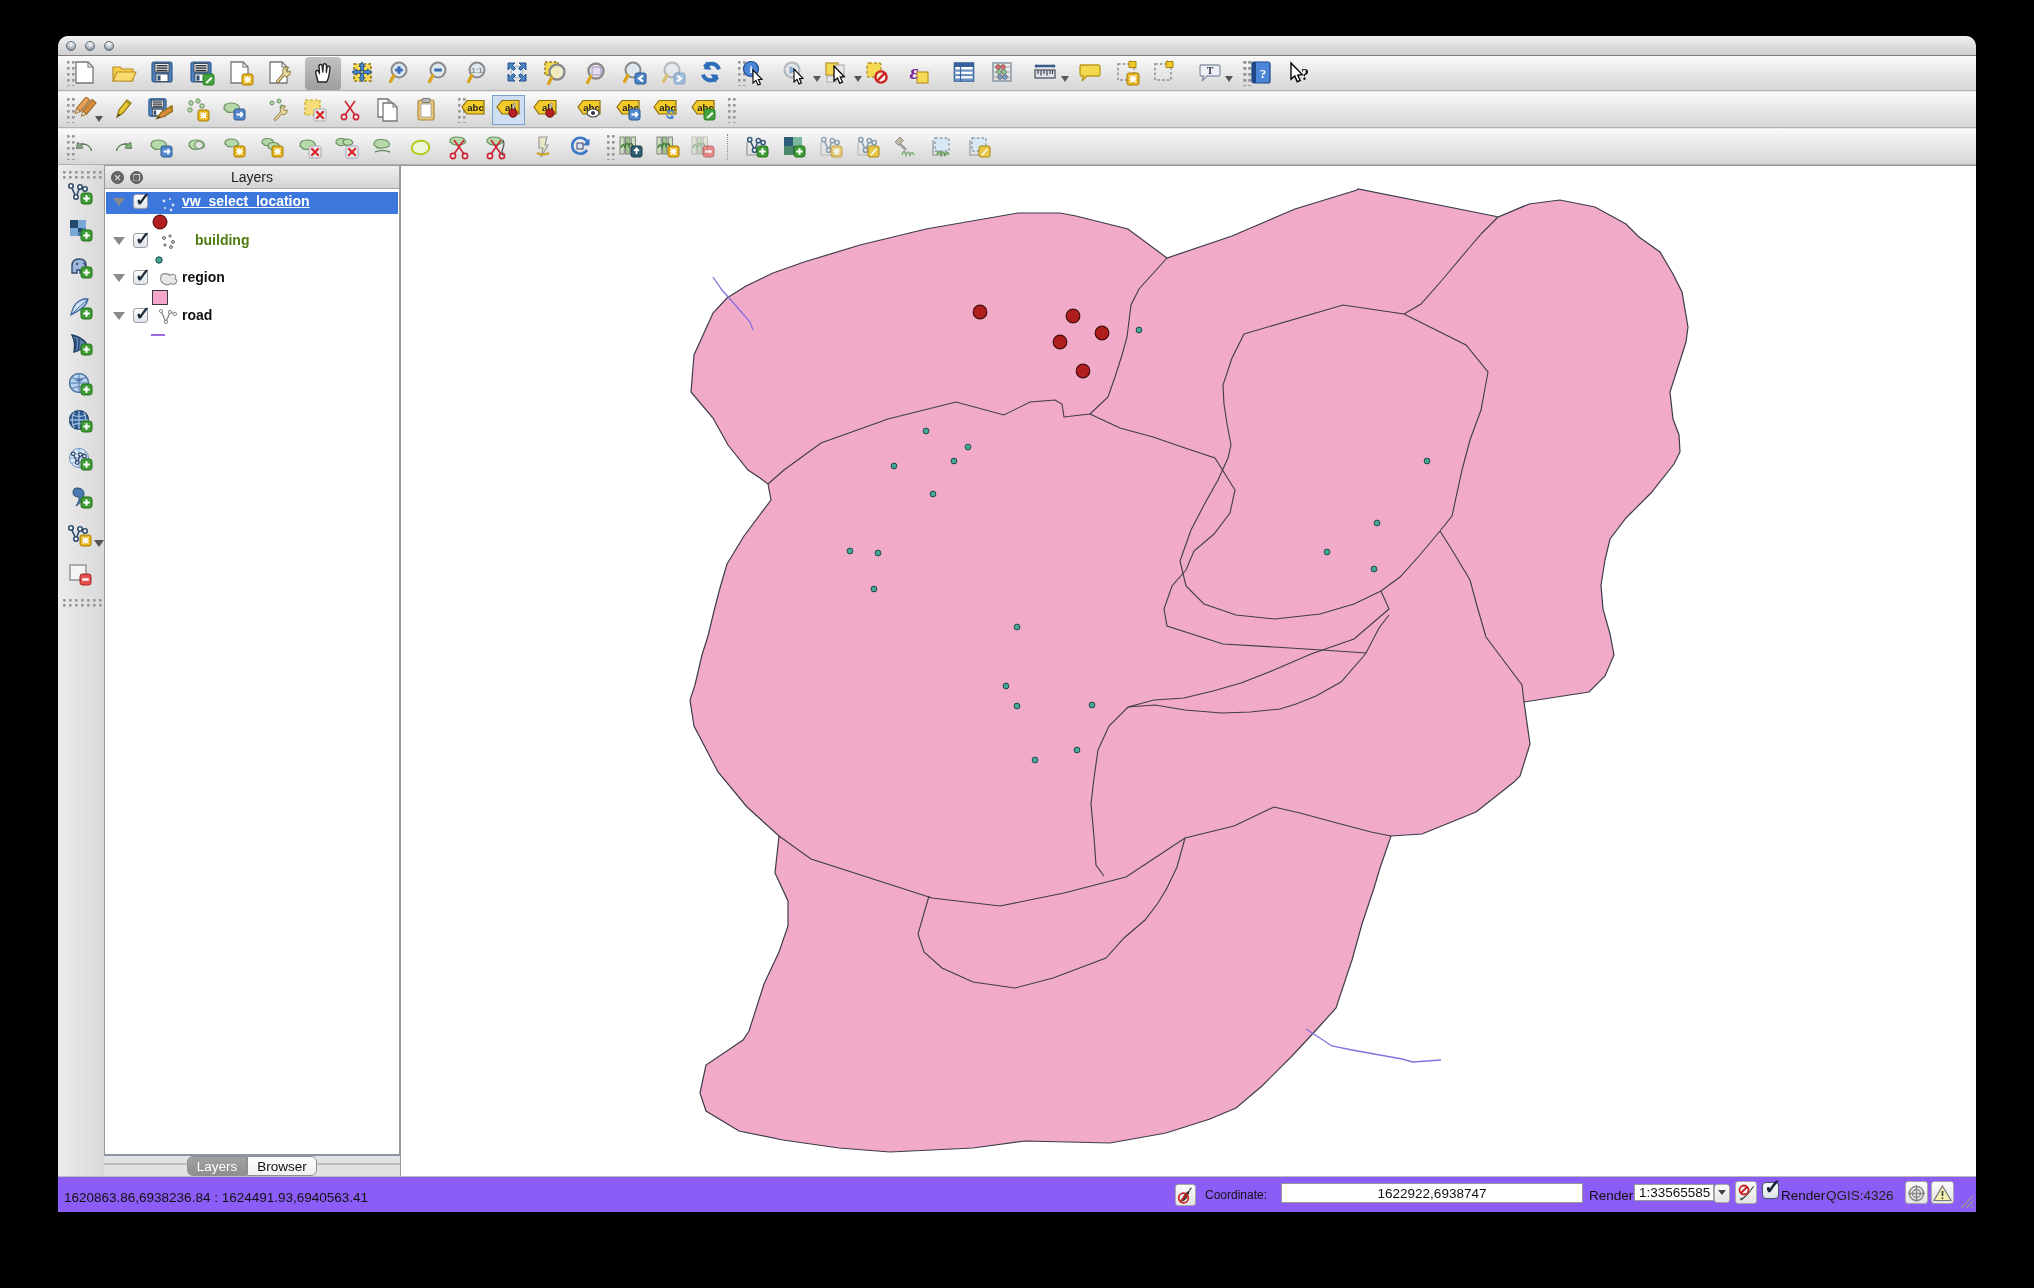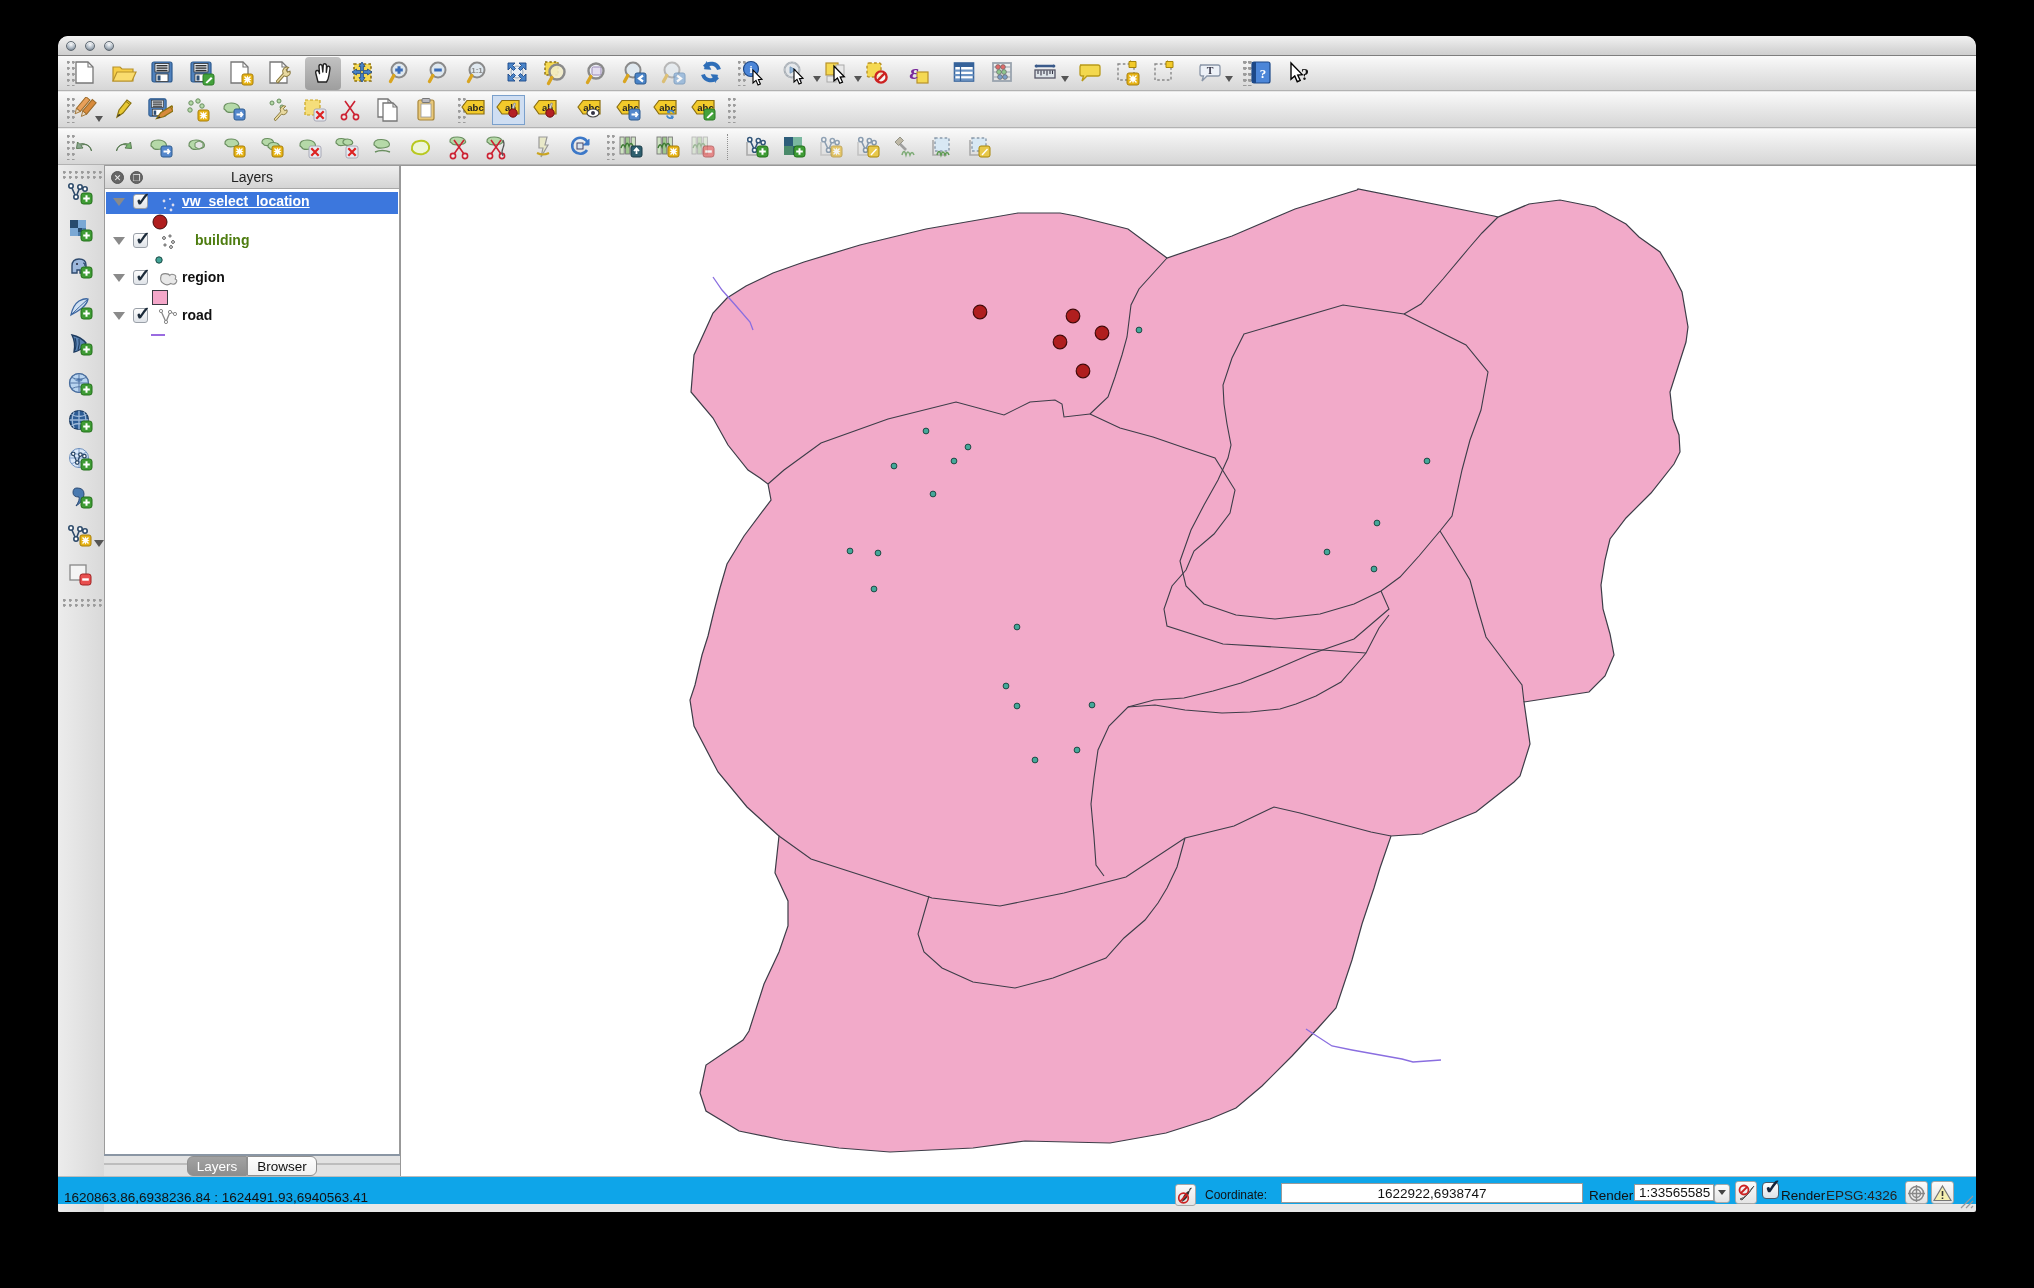--- a/index.html
+++ b/index.html
@@ -12,21 +12,21 @@
 #lbar{position:absolute;left:0;top:129px;width:46px;height:1047px;background:linear-gradient(90deg,#ececec,#d9d9d9)}
 #panel{position:absolute;left:46px;top:129px;width:296px;height:990px;background:#fff;border:1px solid #9b9b9b;border-bottom:none}
 #phead{position:absolute;left:0;top:0;width:100%;height:23px;background:linear-gradient(#efefef,#d4d4d4);border-bottom:1px solid #a8a8a8;text-align:center;font-size:14px;color:#222;line-height:23px}
 .pbtn{position:absolute;top:5px;width:13px;height:13px;border-radius:50%;background:#666;border:1px solid #555;color:#eee;font-size:9px;text-align:center;line-height:12px}
 #selrow{position:absolute;left:1px;top:26px;width:292px;height:22px;background:#3c77dd}
 .lname{position:absolute;font-size:14px;font-weight:bold;color:#111}
 .tri{position:absolute;width:0;height:0;border-left:6px solid transparent;border-right:6px solid transparent;border-top:8px solid #8a8a8a}
 .cb{position:absolute;width:15px;height:15px;background:linear-gradient(#fdfdfd,#dfe3e8);border:1px solid #9aa0a8;border-radius:3px}
 .chk{position:absolute;font-size:19px;font-weight:bold;color:#1c2b3a}
 #canvas{position:absolute;left:342px;top:129px;width:1576px;height:1011px;background:#fff;border-left:1px solid #989898;border-top:1px solid #989898}
-#status{position:absolute;left:0;top:1140px;width:100%;height:28px;background:#0ea5e9;border-top:1px solid #bcbcbc;font-size:13.5px;color:#111}
+#status{position:absolute;left:0;top:1140px;width:100%;height:36px;background:#8b5cf6;border-top:1px solid #bcbcbc;font-size:13.5px;color:#111}
 .sbtn{position:absolute;background:linear-gradient(#fbfbfb,#e4e4e4);border:1px solid #a8a8a8;border-radius:3px}
 .tab{position:absolute;font-size:13.5px;text-align:center;border:1px solid #909090;color:#111}
 </style></head><body>
 <div id="win">
 <div id="title"></div>
 <div class="tl" style="left:8px"></div>
 <div class="tl" style="left:27px"></div>
 <div class="tl" style="left:46px"></div>
 <div class="trow" style="top:20px;height:35px"></div>
 <div class="trow" style="top:56px;height:36px"></div>
@@ -836,21 +836,21 @@
 <div class="abs" style="left:1660px;top:13px;width:0;height:0;border-left:4px solid transparent;border-right:4px solid transparent;border-top:5px solid #444"></div>
 <div class="sbtn" style="left:1677px;top:4px;width:22px;height:23px"></div>
 <svg style="position:absolute;left:1679px;top:6px" width="19" height="19" viewBox="0 0 19 19">
         <path d="M3,16 Q10,14 15,5 L17,3 Q11,12 5,17 Z" fill="#888" stroke="#555" stroke-width="1"></path>
         <circle cx="7" cy="7" r="4.5" fill="none" stroke="#c22" stroke-width="1.8"></circle>
         <path d="M4,10 L10,4" stroke="#c22" stroke-width="1.8"></path>
       </svg>
 <div class="abs" style="left:1704px;top:5px;width:17px;height:17px;background:linear-gradient(#fdfdfd,#dde2e8);border:1.5px solid #4a5a6a;border-radius:4px"></div>
 <div class="abs" style="left:1706px;top:-2px;font-size:21px;font-weight:bold;color:#16243a">✓</div>
 <div class="abs" style="left:1723px;top:11px;font-size:13.5px">Render</div>
-<div class="abs" style="left:1768px;top:11px;font-size:13.5px;color:#222">EPSG:4326</div>
+<div class="abs" style="left:1768px;top:11px;font-size:13.5px;color:#222">QGIS:4326</div>
 <div class="sbtn" style="left:1847px;top:4px;width:23px;height:23px"></div>
 <svg style="position:absolute;left:1849px;top:7px" width="19" height="19" viewBox="0 0 19 19">
         <circle cx="9.5" cy="9.5" r="7" fill="none" stroke="#888" stroke-width="1.6"></circle>
         <circle cx="9.5" cy="9.5" r="4" fill="none" stroke="#888" stroke-width="1.4"></circle>
         <path d="M9.5,1 V18 M1,9.5 H18" stroke="#888" stroke-width="1.4"></path>
       </svg>
 <div class="sbtn" style="left:1873px;top:4px;width:23px;height:23px"></div>
 <svg style="position:absolute;left:1875px;top:7px" width="19" height="19" viewBox="0 0 19 19">
         <path d="M9.5,2 L18,16.5 H1 Z" fill="#f5f0b0" stroke="#777" stroke-width="1.2"></path>
         <path d="M9.5,7 V12 M9.5,13.5 V15" stroke="#333" stroke-width="1.6"></path>

